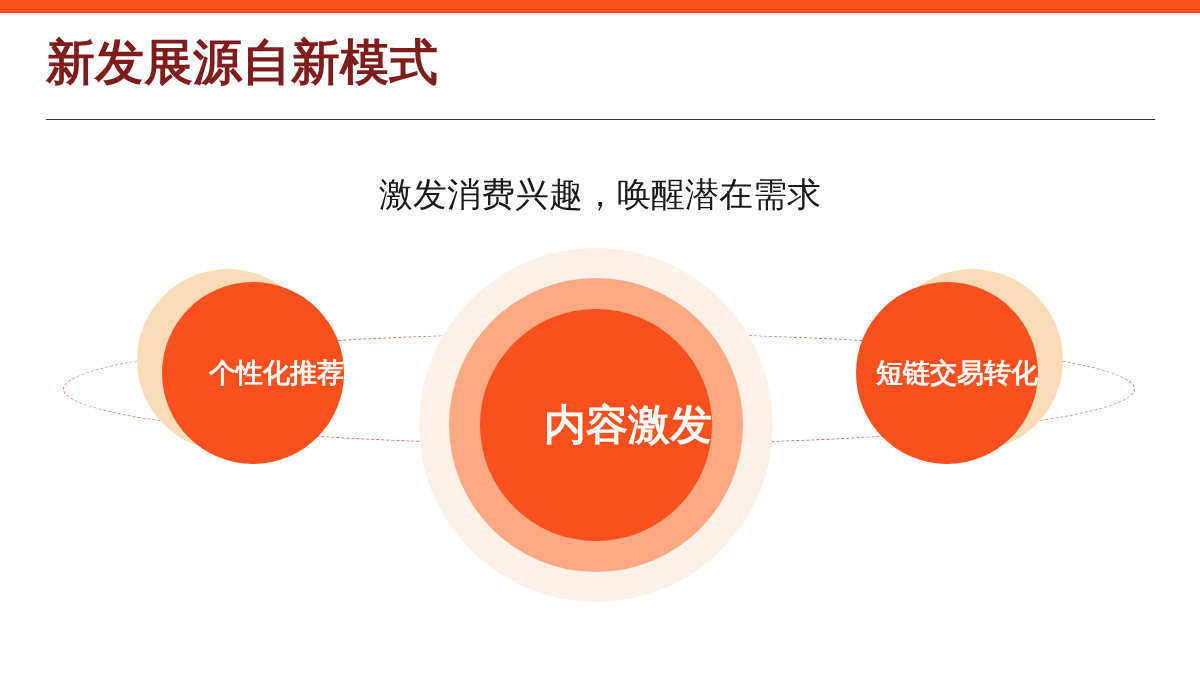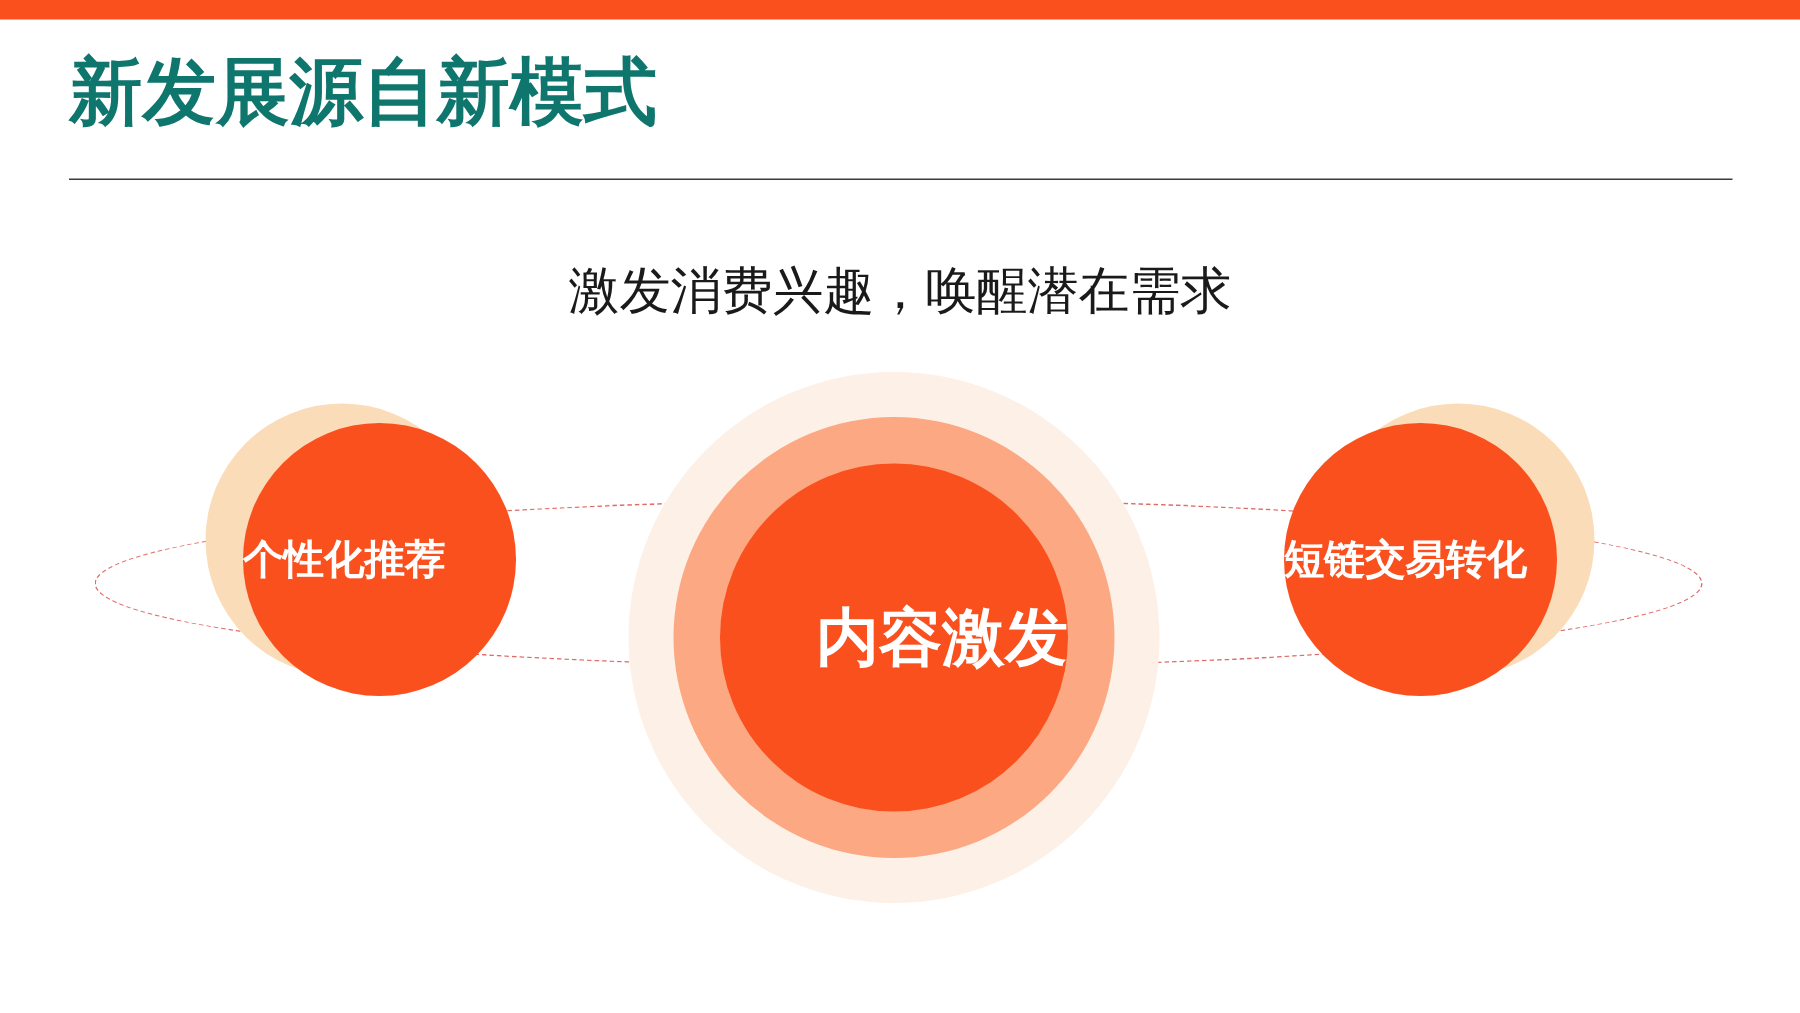--- a/index.html
+++ b/index.html
@@ -30,21 +30,21 @@
   #slide-title {
     position: absolute;
     left: 46px;
     top: 31px;
     width: 700px;
     height: 62px;
     font-size: 49px;
     font-weight: bold;
     line-height: 62px;
     letter-spacing: 0px;
-    color: #0f766e;
+    color: #7f1d1d;
     white-space: nowrap;
   }
 
   
   #title-divider {
     position: absolute;
     left: 46px;
     top: 119px;
     width: 1109px;
     height: 0;
@@ -86,21 +86,21 @@
     position: absolute;
     border-radius: 50%;
     background: #FADDB8;
   }
   .node-main-circle {
     position: absolute;
     border-radius: 50%;
     background: #F9501E;
     display: flex;
     align-items: center;
-    justify-content: flex-start;
+    justify-content: flex-end;
   }
   .node-label {
     color: #ffffff;
     font-weight: bold;
     white-space: nowrap;
     text-align: center;
   }
 
   
   #node-left { left: 0; top: 0; }

